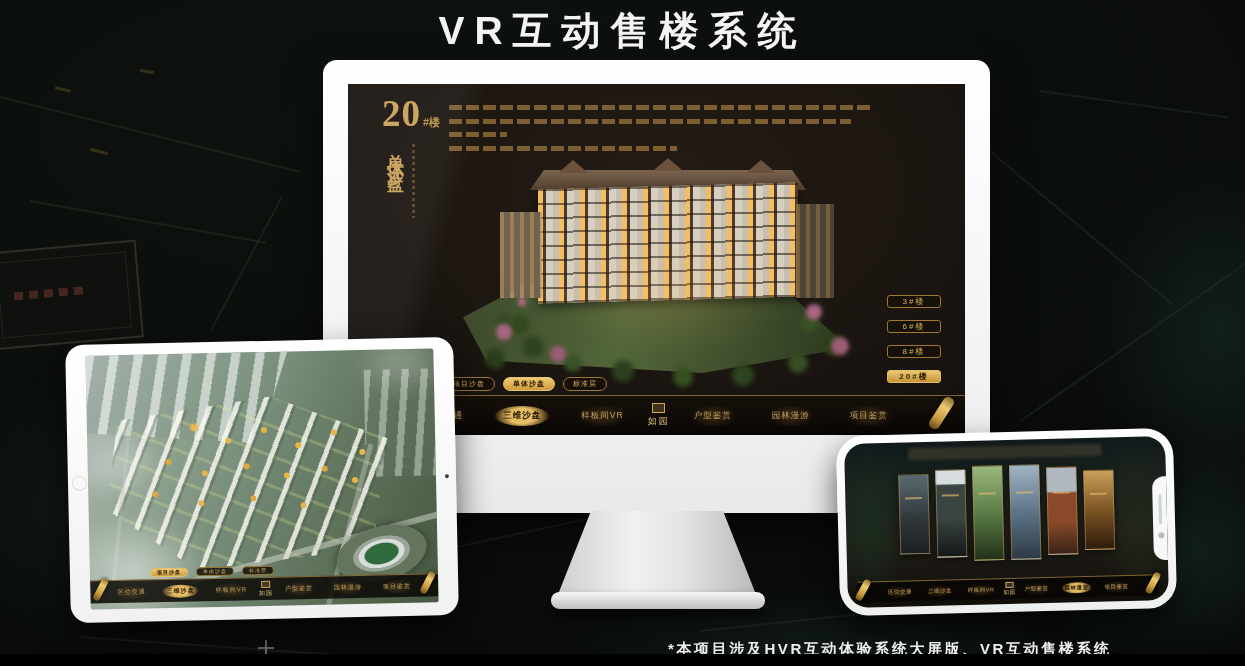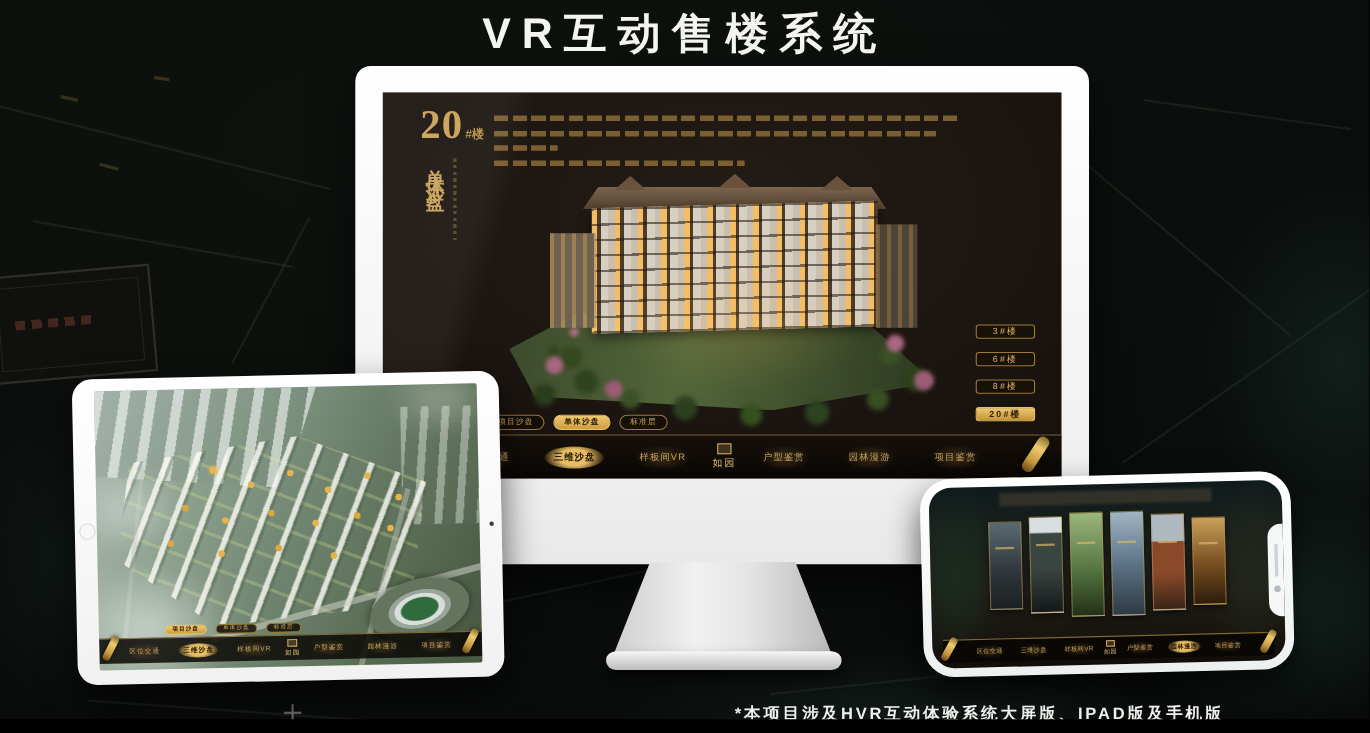--- a/index.html
+++ b/index.html
@@ -370,14 +370,14 @@
       </div>
       <div class="scroll-deco scroll-l"></div>
       <div class="scroll-deco scroll-r"></div>
       <div class="phone-notch">
         <div class="notch-slit"></div>
         <div class="notch-cam"></div>
       </div>
     </div>
   </div>
 
-  <div class="footnote">*本项目涉及HVR互动体验系统大屏版、IPAD版及手机版</div>
+  <div class="footnote">*本项目涉及HVR互动体验系统大屏版、VR互动售楼系统</div>
 </div>
 
 </body></html>

